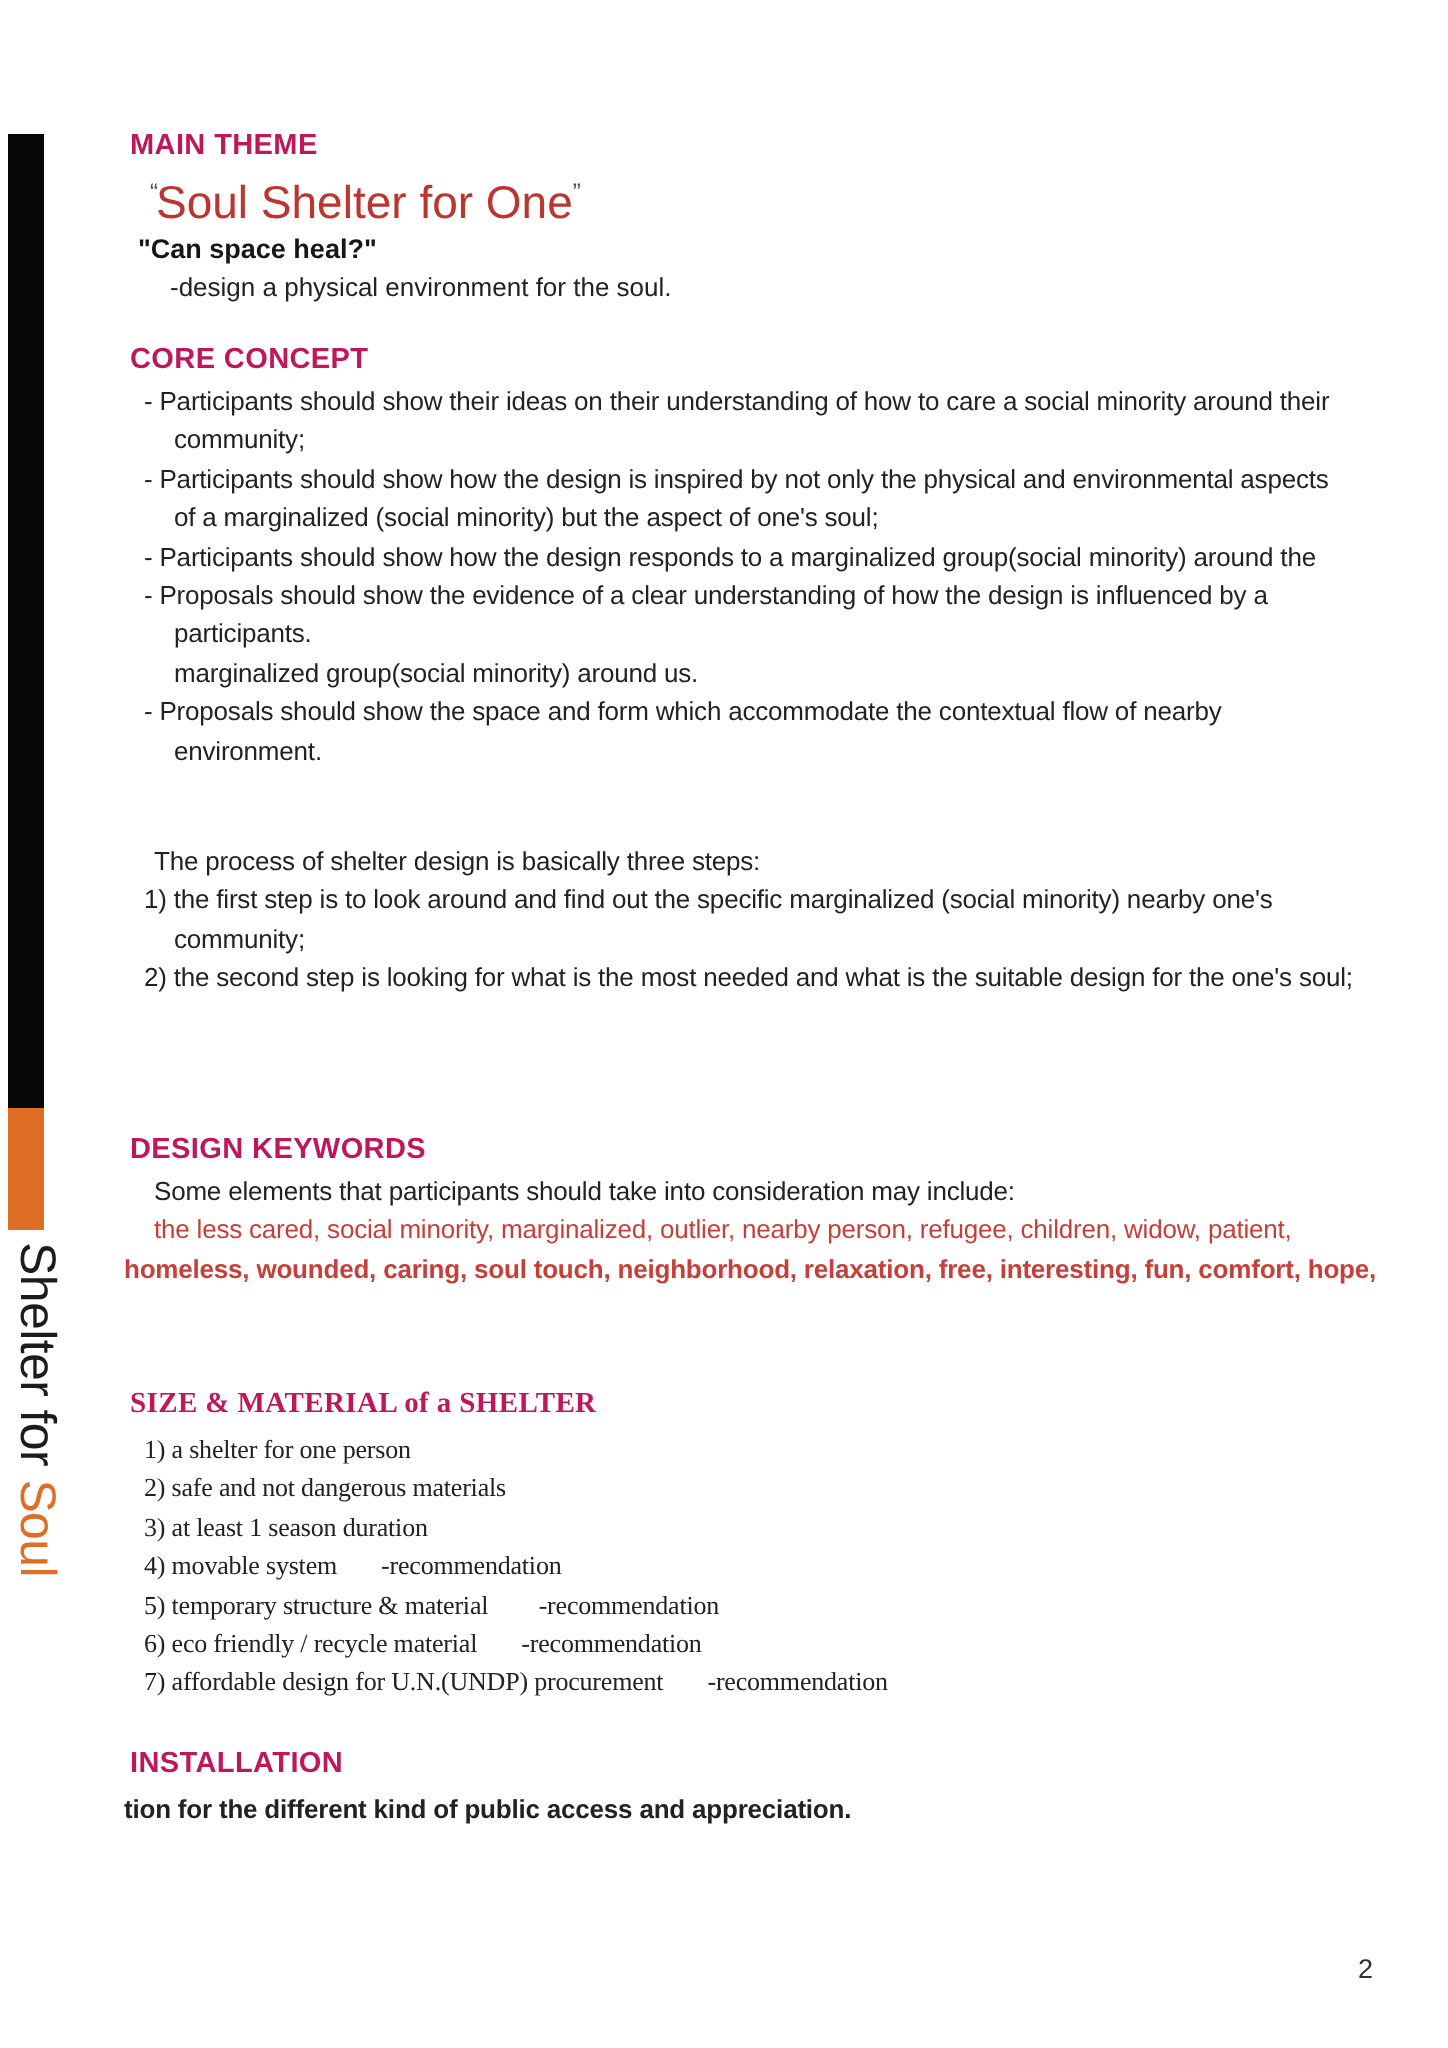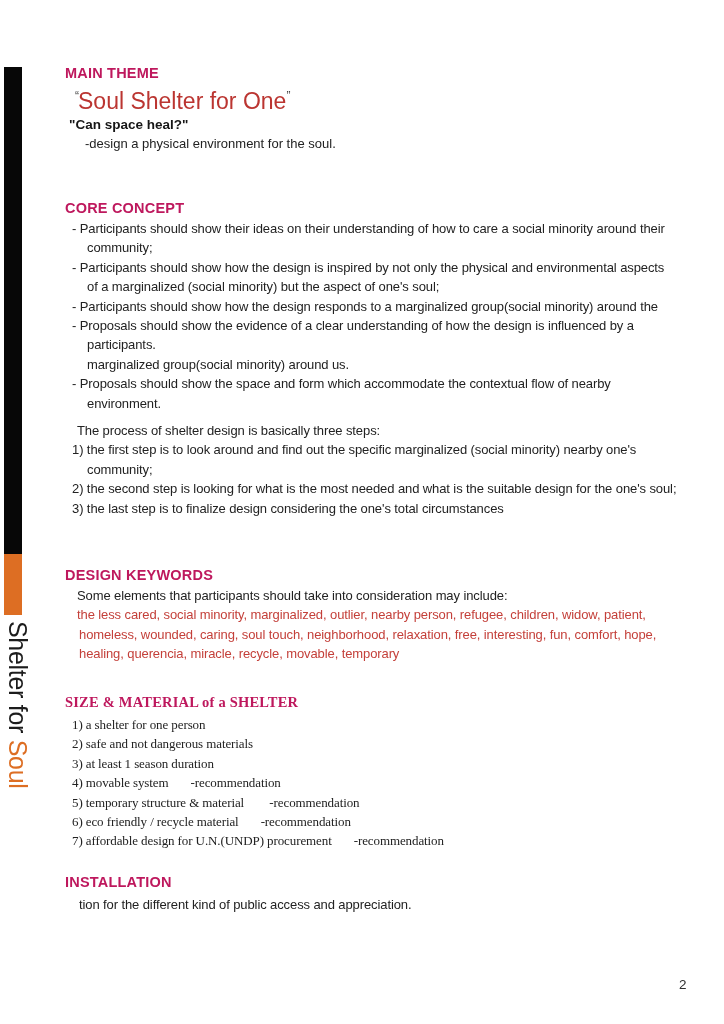--- a/index.html
+++ b/index.html
@@ -13,21 +13,21 @@
   .bar-orange{position:absolute;left:4px;top:554px;width:18px;height:61px;background:#dd6e23;}
   .vtitle{
     position:absolute;left:2px;top:621px;writing-mode:vertical-rl;
     font-size:25px;line-height:1.25;color:#1c1c1c;letter-spacing:-0.3px;
   }
   .vt-orange{color:#dd6e23;}
 
   
   .sec{position:absolute;left:62px;width:612px;}
   #sec-main{top:65px;}
-  #sec-core{top:200px;}
+  #sec-core{top:172px;}
   #sec-three{top:418px;}
   #sec-keywords{top:567px;}
   #sec-size{top:694px;font-family:Liberation Serif, serif;}
   #sec-install{top:874px;}
 
   .h{
     font-size:14.5px;font-weight:bold;color:#be185d;margin:0 0 0 3px;
     line-height:17px;letter-spacing:0.2px;
   }
   .lines{margin-top:2px;}
@@ -35,21 +35,21 @@
   #sec-size .lines,#sec-install .lines{margin-top:4px;}
 
   .ln{
     font-size:13px;line-height:19.4px;letter-spacing:-0.1px;
     white-space:pre;color:#222222;
   }
   .b{margin-left:10px;}   
   .w{margin-left:25px;}   
   .p{margin-left:15px;}   
   .n{margin-left:10px;}   
-  .f{margin-left:17px;}      
+  .f{margin-left:0;font-weight:bold;}      
   .red{color:#c4403a;}
 
   
   .title-line{margin:1px 0 0 13px;font-size:23px;line-height:26px;color:#bb3531;white-space:pre;}
   .q{font-size:12px;color:#4a4a4a;vertical-align:9px;letter-spacing:-1px;}
   .subtitle{margin:1px 0 0 7px;font-weight:bold;font-size:13.5px;line-height:19px;color:#161616;white-space:pre;}
   .tagline{margin-left:23px;font-size:13px;line-height:19.4px;color:#222;white-space:pre;}
 
   .pagenum{position:absolute;left:679px;top:977px;font-size:13.5px;color:#2f2f2f;}
 </style>
@@ -84,31 +84,29 @@
       <div class="ln w">environment.</div>
     </div>
   </section>
 
   <section class="sec" id="sec-three">
     <div class="lines">
       <div class="ln p">The process of shelter design is basically three steps:</div>
       <div class="ln n">1) the first step is to look around and find out the specific marginalized (social minority) nearby one's</div>
       <div class="ln w">community;</div>
       <div class="ln n">2) the second step is looking for what is the most needed and what is the suitable design for the one's soul;</div>
-      <div class="ln n">3) the last step is to finalize design considering the one's total circumstances</div>
     </div>
   </section>
 
   <section class="sec" id="sec-keywords">
     <h2 class="h">DESIGN KEYWORDS</h2>
     <div class="lines">
       <div class="ln p">Some elements that participants should take into consideration may include:</div>
       <div class="ln p red">the less cared, social minority, marginalized, outlier, nearby person, refugee, children, widow, patient,</div>
       <div class="ln f red">homeless, wounded, caring, soul touch, neighborhood, relaxation, free, interesting, fun, comfort, hope,</div>
-      <div class="ln f red">healing, querencia, miracle, recycle, movable, temporary</div>
     </div>
   </section>
 
   <section class="sec" id="sec-size">
     <h2 class="h">SIZE &amp; MATERIAL of a SHELTER</h2>
     <div class="lines">
       <div class="ln n">1) a shelter for one person</div>
       <div class="ln n">2) safe and not dangerous materials</div>
       <div class="ln n">3) at least 1 season duration</div>
       <div class="ln n">4) movable system       -recommendation</div>

